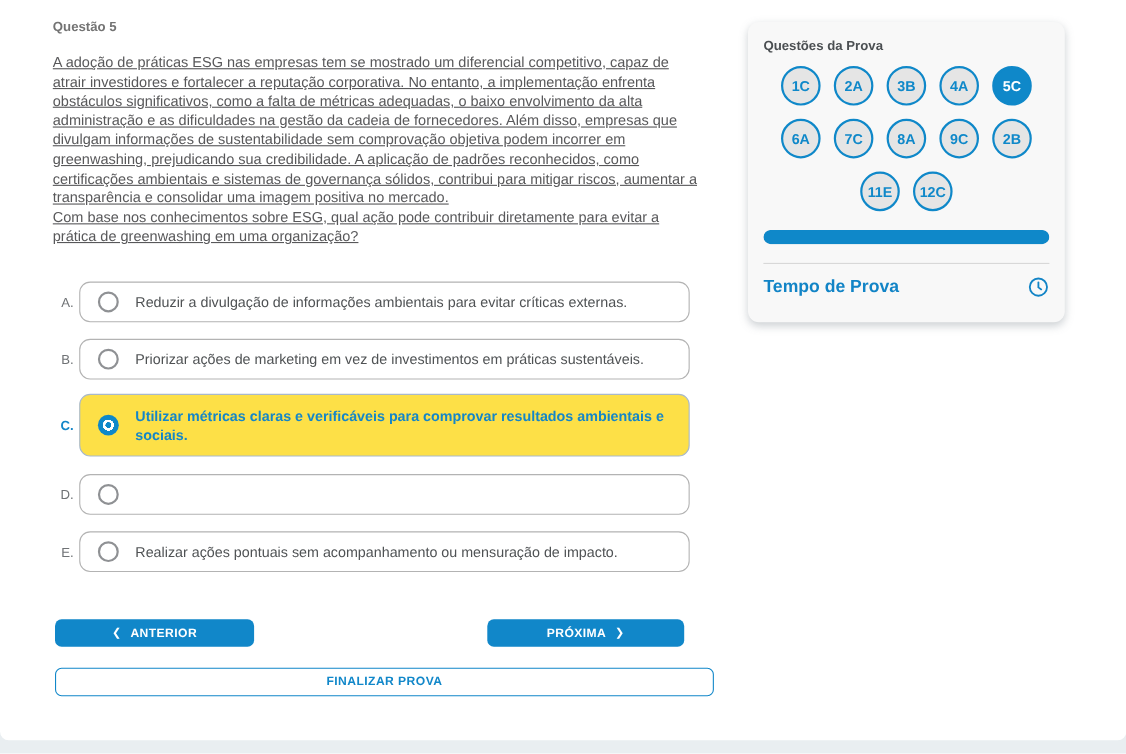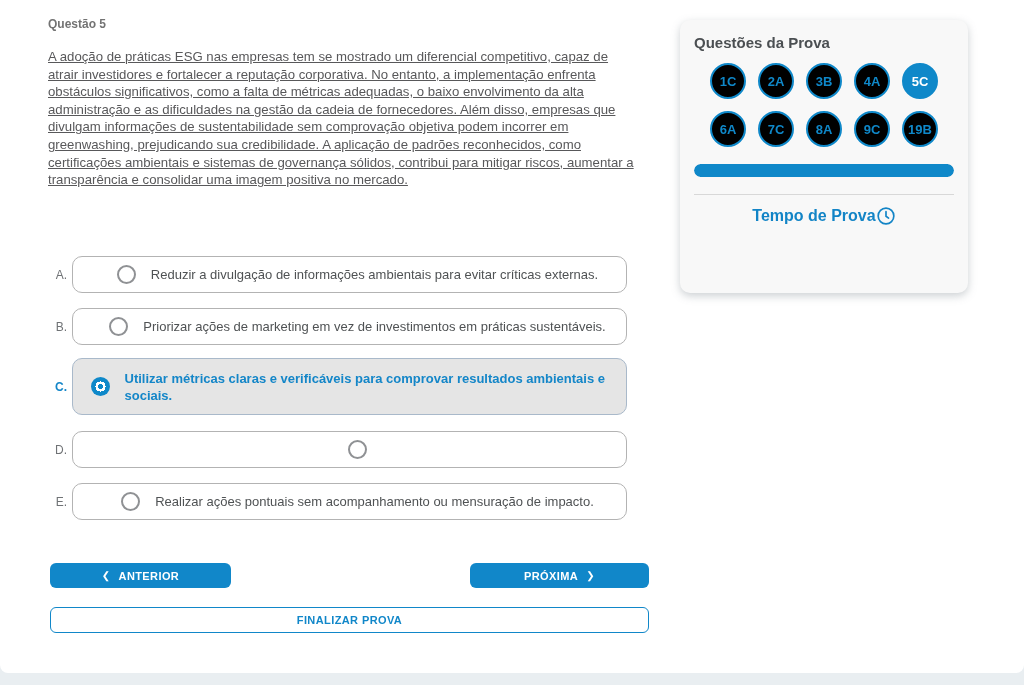--- a/index.html
+++ b/index.html
@@ -19,72 +19,73 @@
   .q-title { position:absolute; top:17px; left:0; font-size:12px; font-weight:bold; color:#737373; }
   .q-body  { position:absolute; top:48px; left:0; width:588px;
              font-size:13.2px; line-height:17.6px; color:#58585a;text-decoration:underline; }
   .q-body p { margin:0; }
 
   .opt-row { position:absolute; left:0; width:601px; display:flex; align-items:center; }
   .opt-letter { width:24px; flex:0 0 24px; text-align:right; padding-right:5px;
                 font-size:12px; color:#6f7275; align-self:center; }
   .opt-box { flex:1; margin-right:22px; height:100%;
              border:1px solid #b3b3b3; border-radius:10px; background:#fff;
-             display:flex; align-items:center; padding-left:16px; cursor:pointer;justify-content:center; }
+             display:flex; align-items:center; padding-left:16px; cursor:pointer; }
   .radio { width:19px; height:19px; border-radius:50%;
            border:2px solid #8f9194; background:#fff; flex:0 0 19px; }
   .opt-text { margin-left:15px; font-size:13px; color:#4f5254; max-width:500px; line-height:17px; }
 
   .opt-row.selected .opt-letter { color:#1486c8; font-weight:bold; }
-  .opt-row.selected .opt-box { background:#e5e5e5; border-color:#a9b9ca; }
+  .opt-row.selected .opt-box { background:#fde047; border-color:#a9b9ca; }
   .opt-row.selected .opt-text { color:#1486c8; font-weight:bold; }
   .opt-row.selected .radio {
     border:none;
     background:radial-gradient(circle at center, #0e88c9 0 2.6px, #ffffff 2.7px 5px, #0e88c9 5.1px 100%);
   }
 
   .btn { position:absolute; height:25px; border:none; border-radius:6px;
          background:#1187c9; color:#fff; font-family:inherit;
          font-size:11px; font-weight:bold; letter-spacing:.4px;
          display:flex; align-items:center; justify-content:center; gap:8px; cursor:pointer; }
   .btn .chev { font-size:10px; font-weight:bold; }
   .btn-prev { left:50px; top:563px; width:181px; }
-  .btn-next { left:470px; top:563px; width:179px; }
+  .btn-next { left:443px; top:563px; width:179px; }
   .btn-finish { position:absolute; left:50px; top:607px; width:599px; height:26px;
                 background:#ffffff; border:1px solid #1187c9; border-radius:6px;
                 color:#1187c9; font-family:inherit; font-size:11px; font-weight:bold;
                 letter-spacing:.4px; cursor:pointer; }
 
   
   .panel { position:absolute; left:680px; top:20px; width:288px; height:273px;
            background:#f8f8f8; border-radius:10px;
            box-shadow:0 3px 8px rgba(110,120,130,.35); padding:14px 14px 0 14px; }
-  .panel-title { font-size:15px; font-weight:600; color:#4b4f52; }
+  .panel-title { font-size:12px; font-weight:600; color:#4b4f52; }
   .circle-row { display:flex; justify-content:center; gap:12px; margin-top:12px; }
   .qcircle { width:36px; height:36px; border-radius:50%;
-             border:2px solid #0f88c9; background:#000000; color:#0f88c9;
+             border:2px solid #0f88c9; background:#e5e5e5; color:#0f88c9;
              font-size:13px; font-weight:bold;
              display:flex; align-items:center; justify-content:center; cursor:pointer; }
   .qcircle.active { background:#0f88c9; color:#fff; }
   .progress-track { margin-top:17px; height:13px; border-radius:7px; background:#e4e6e8; overflow:hidden; }
   .progress-fill { height:100%; border-radius:7px; background:#0f88c9; }
   .panel-divider { margin-top:17px; border-top:1px solid #d8d8d8; }
-  .timer-row { margin-top:11px; display:flex; align-items:center; justify-content:center; }
+  .timer-row { margin-top:11px; display:flex; align-items:center; justify-content:space-between; }
   .timer-label { font-size:16px; font-weight:bold; color:#1284c6; }
   .clock { width:20px; height:20px; }
 </style>
 </head>
 <body>
 
 <div class="card">
 
   <div class="content">
     <div class="q-title">Questão 5</div>
     <div class="q-body">
       <p>A adoção de práticas ESG nas empresas tem se mostrado um diferencial competitivo, capaz de atrair investidores e fortalecer a reputação corporativa. No entanto, a implementação enfrenta obstáculos significativos, como a falta de métricas adequadas, o baixo envolvimento da alta administração e as dificuldades na gestão da cadeia de fornecedores. Além disso, empresas que divulgam informações de sustentabilidade sem comprovação objetiva podem incorrer em greenwashing, prejudicando sua credibilidade. A aplicação de padrões reconhecidos, como certificações ambientais e sistemas de governança sólidos, contribui para mitigar riscos, aumentar a transparência e consolidar uma imagem positiva no mercado.</p>
+      <p>Com base nos conhecimentos sobre ESG, qual ação pode contribuir diretamente para evitar a prática de greenwashing em uma organização?</p>
     </div>
 
     <div class="opt-row" style="top:256px;height:37px;">
       <div class="opt-letter">A.</div>
       <div class="opt-box">
         <div class="radio"></div>
         <div class="opt-text">Reduzir a divulgação de informações ambientais para evitar críticas externas.</div>
       </div>
     </div>
 
@@ -140,21 +141,25 @@
       <div class="qcircle">2A</div>
       <div class="qcircle">3B</div>
       <div class="qcircle">4A</div>
       <div class="qcircle active">5C</div>
     </div>
     <div class="circle-row">
       <div class="qcircle">6A</div>
       <div class="qcircle">7C</div>
       <div class="qcircle">8A</div>
       <div class="qcircle">9C</div>
-      <div class="qcircle">19B</div>
+      <div class="qcircle">2B</div>
+    </div>
+    <div class="circle-row">
+      <div class="qcircle">11E</div>
+      <div class="qcircle">12C</div>
     </div>
 
     <div class="progress-track">
       <div class="progress-fill" style="width: 100%;"></div>
     </div>
 
     <div class="panel-divider"></div>
 
     <div class="timer-row">
       <div class="timer-label">Tempo de Prova</div>

